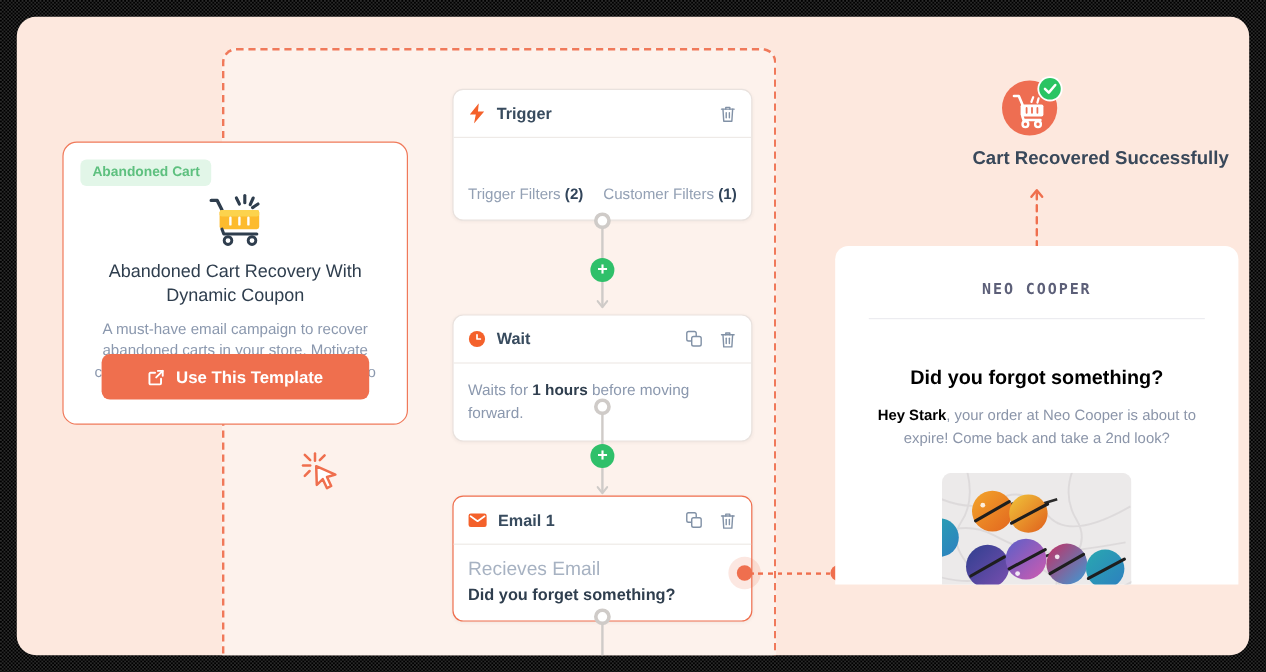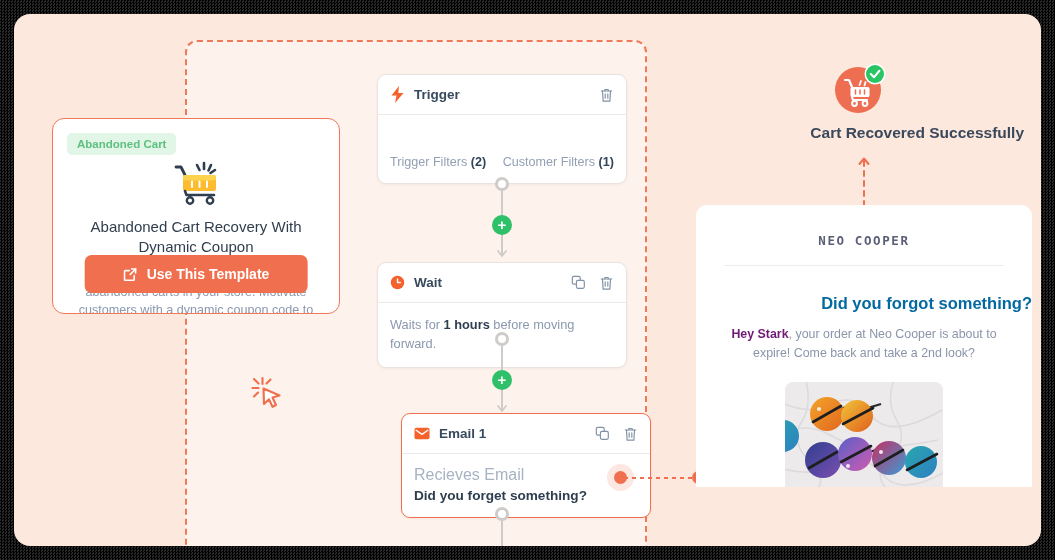--- a/index.html
+++ b/index.html
@@ -51,21 +51,21 @@
     background: #fdf2ec;
     box-sizing: border-box;
   }
 
   
   #template-card {
     position: absolute;
     left: 38px;
     top: 104px;
     width: 288px;
-    height: 196px;
+    height: 236px;
     background: #ffffff;
     border: 1.6px solid #f0795a;
     border-radius: 12px;
     box-sizing: border-box;
     overflow: hidden;
   }
   .badge {
     display: inline-block;
     margin: 14px 0 0 14px;
     padding: 5px 10px;
@@ -127,21 +127,21 @@
   .node {
     position: absolute;
     left: 363px;
     width: 250px;
     background: #fff;
     border: 1px solid #e9e2de;
     border-radius: 9px;
     box-sizing: border-box;
     box-shadow: 0 1px 3px rgba(60,40,30,.05);
   }
-  .node.active { border: 1.6px solid #ef6f4e; margin-left: 24px; }
+  .node.active { border: 1.6px solid #ef6f4e; }
   .node-head {
     display: flex;
     align-items: center;
     height: 39px;
     padding: 0 12px;
     border-bottom: 1px solid #eeeae7;
     justify-content: space-between;
   }
   .node-title {
     margin-left: 9px;
@@ -288,34 +288,34 @@
     font-weight: 700;
     letter-spacing: 1.6px;
     color: #5c5f78;
   }
   #brand-rule {
     margin: 17px 28px 0;
     height: 1px;
     background: #ececf0;
   }
   #email-head {
-    margin-top: 28px;
-    text-align: right;
+    margin-top: 40px;
+    text-align: center;
     font-size: 16.5px;
     font-weight: 700;
-    color: #0369a1;
+    color: #000000;
   }
   #email-body {
     margin: 12px 24px 0;
     text-align: center;
     font-size: 12.4px;
     color: #8b95a9;
     line-height: 1.52;
   }
-  #email-body b { color: #701a75; font-weight: 700; }
+  #email-body b { color: #000000; font-weight: 700; }
   #product-image {
     margin: 19px auto 0;
     width: 158px;
     height: 110px;
     border-radius: 8px;
     overflow: hidden;
   }
   #shop-now-btn {
     display: block;
     margin: 24px auto 0;

